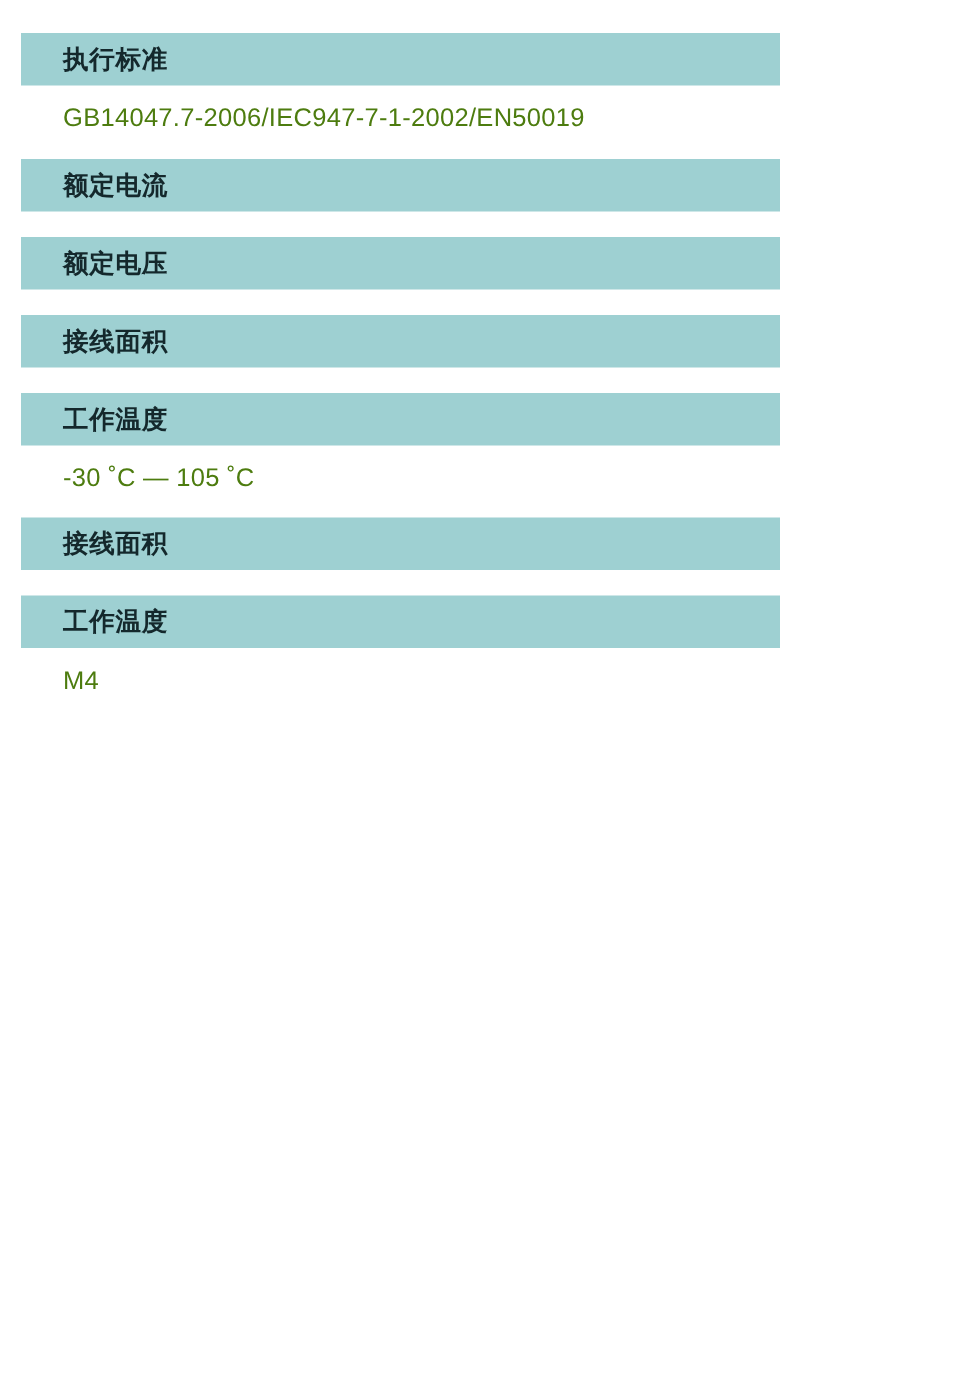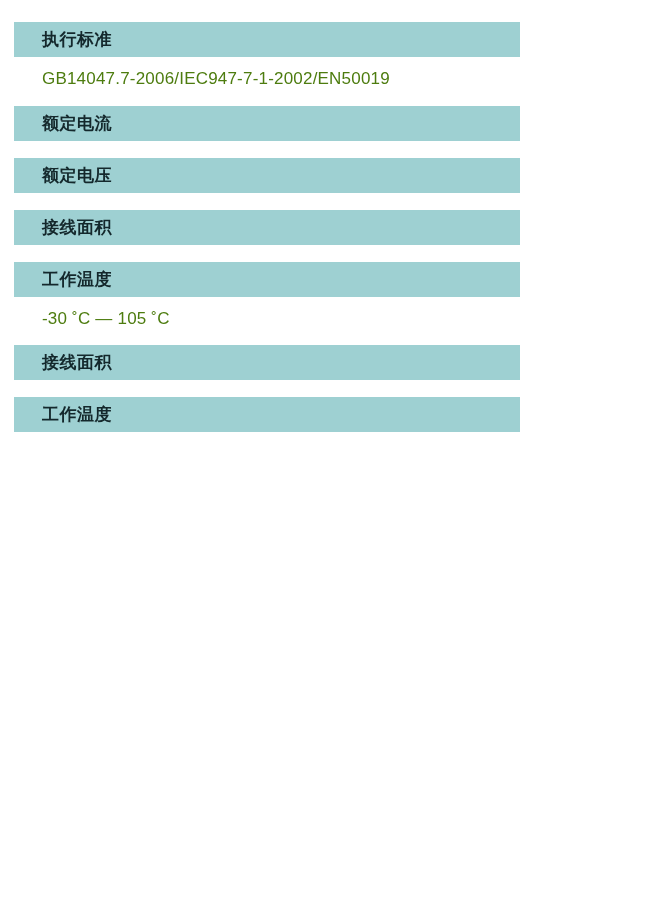--- a/index.html
+++ b/index.html
@@ -73,15 +73,16 @@
     <div class="spec-value">-30 ˚C — 105 ˚C</div>
   </div>
 
   <div class="spec-row">
     <div class="spec-label">接线面积</div>
   </div>
 
 
   <div class="spec-row">
     <div class="spec-label">工作温度</div>
+    <div class="spec-value">M4</div>
   </div>
 
 </div>
 
 </body></html>

